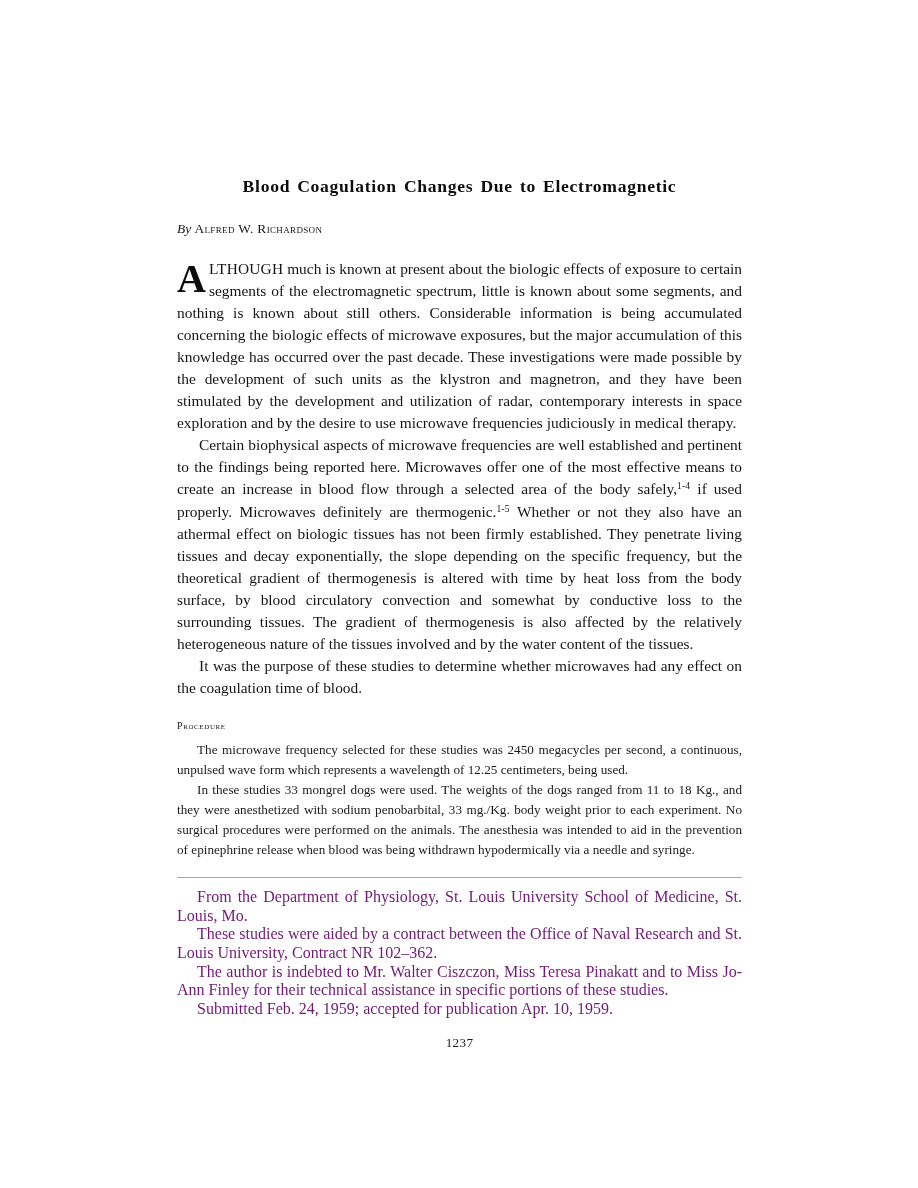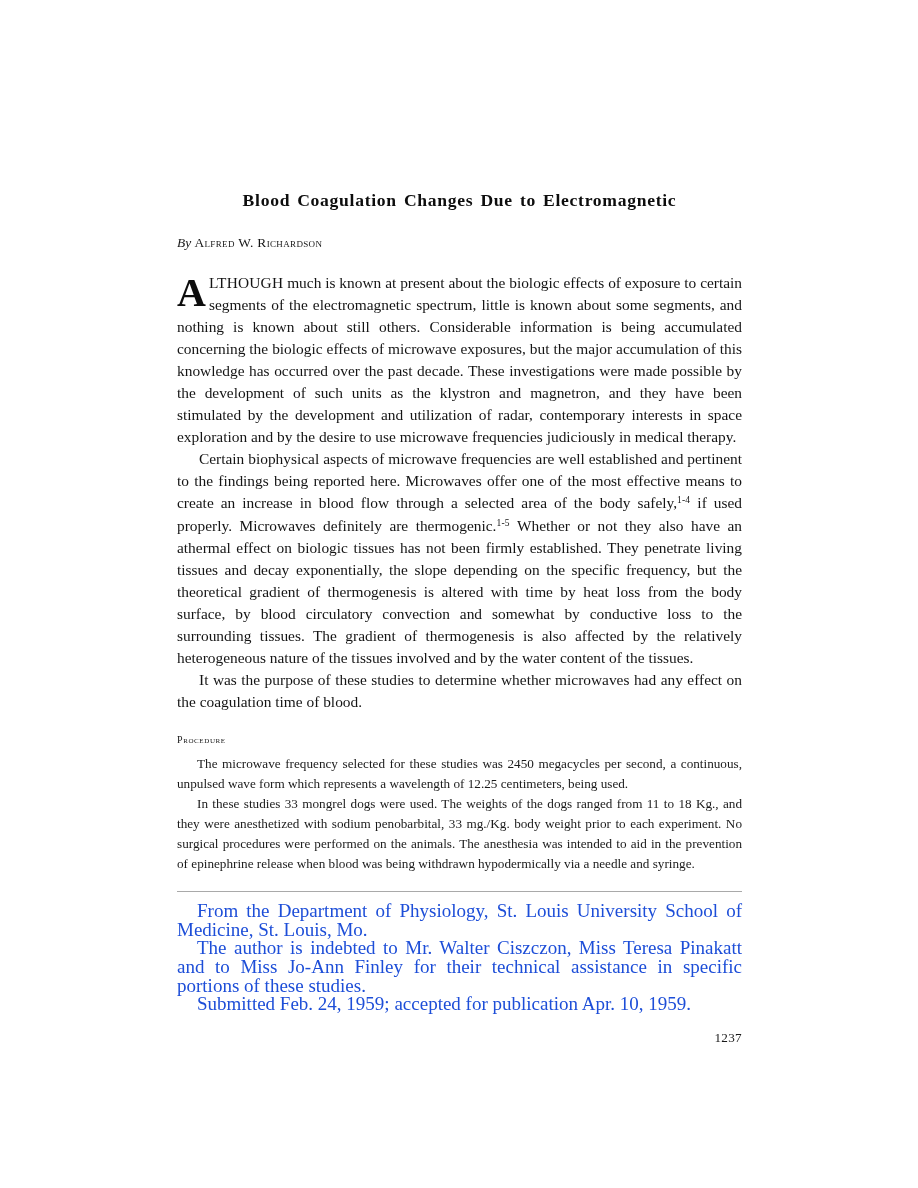--- a/index.html
+++ b/index.html
@@ -6,21 +6,21 @@
   html, body {
     margin: 0;
     padding: 0;
     background: #ffffff;
   }
   .page {
     position: relative;
     width: 918px;
     height: 1064px;
     background: #ffffff;
-    margin: 14px auto;
+    margin: 0 auto;
     overflow: hidden;
     font-family: "Liberation Serif", "DejaVu Serif", serif;
     color: #131313;
   }
   .content {
     position: absolute;
     left: 177px;
     top: 0;
     width: 565px;
   }
@@ -116,34 +116,34 @@
   
   .footnote-rule {
     margin-top: 17px;
     margin-bottom: 10px;
     width: 100%;
     height: 1px;
     background: #9a9a9a;
     opacity: 0.85;
   }
   p.footnote {
-    font-size: 19px;
+    font-size: 16px;
     line-height: 18.7px;
     text-align: justify;
     margin: 0;
     text-indent: 20px;
-    color: #1d4ed8;
+    color: #701a75;
     -webkit-hyphens: none;
     hyphens: none;
   }
 
   
   .page-number {
     margin-top: 16px;
-    text-align: right;
+    text-align: center;
     font-size: 13.2px;
     color: #191919;
     letter-spacing: 0.3px;
   }
 </style>
 </head>
 <body>
 
 <div class="page">
   <div class="content">
@@ -170,20 +170,21 @@
 
     <div>
       <p class="small">The microwave frequency selected for these studies was 2450 megacycles per second, a continuous, unpulsed wave form which represents a wavelength of 12.25 centimeters, being used.</p>
       <p class="small">In these studies 33 mongrel dogs were used. The weights of the dogs ranged from 11 to 18 Kg., and they were anesthetized with sodium penobarbital, 33 mg./Kg. body weight prior to each experiment. No surgical procedures were performed on the animals. The anesthesia was intended to aid in the prevention of epinephrine release when blood was being withdrawn hypodermically via a needle and syringe.</p>
     </div>
 
     <div class="footnote-rule"></div>
 
     <div>
       <p class="footnote">From the Department of Physiology, St. Louis University School of Medicine, St. Louis, Mo.</p>
+      <p class="footnote">These studies were aided by a contract between the Office of Naval Research and St. Louis University, Contract NR 102–362.</p>
       <p class="footnote">The author is indebted to Mr. Walter Ciszczon, Miss Teresa Pinakatt and to Miss Jo-Ann Finley for their technical assistance in specific portions of these studies.</p>
       <p class="footnote">Submitted Feb. 24, 1959; accepted for publication Apr. 10, 1959.</p>
     </div>
 
     <div class="page-number">1237</div>
 
   </div>
 </div>
 
 </body></html>

